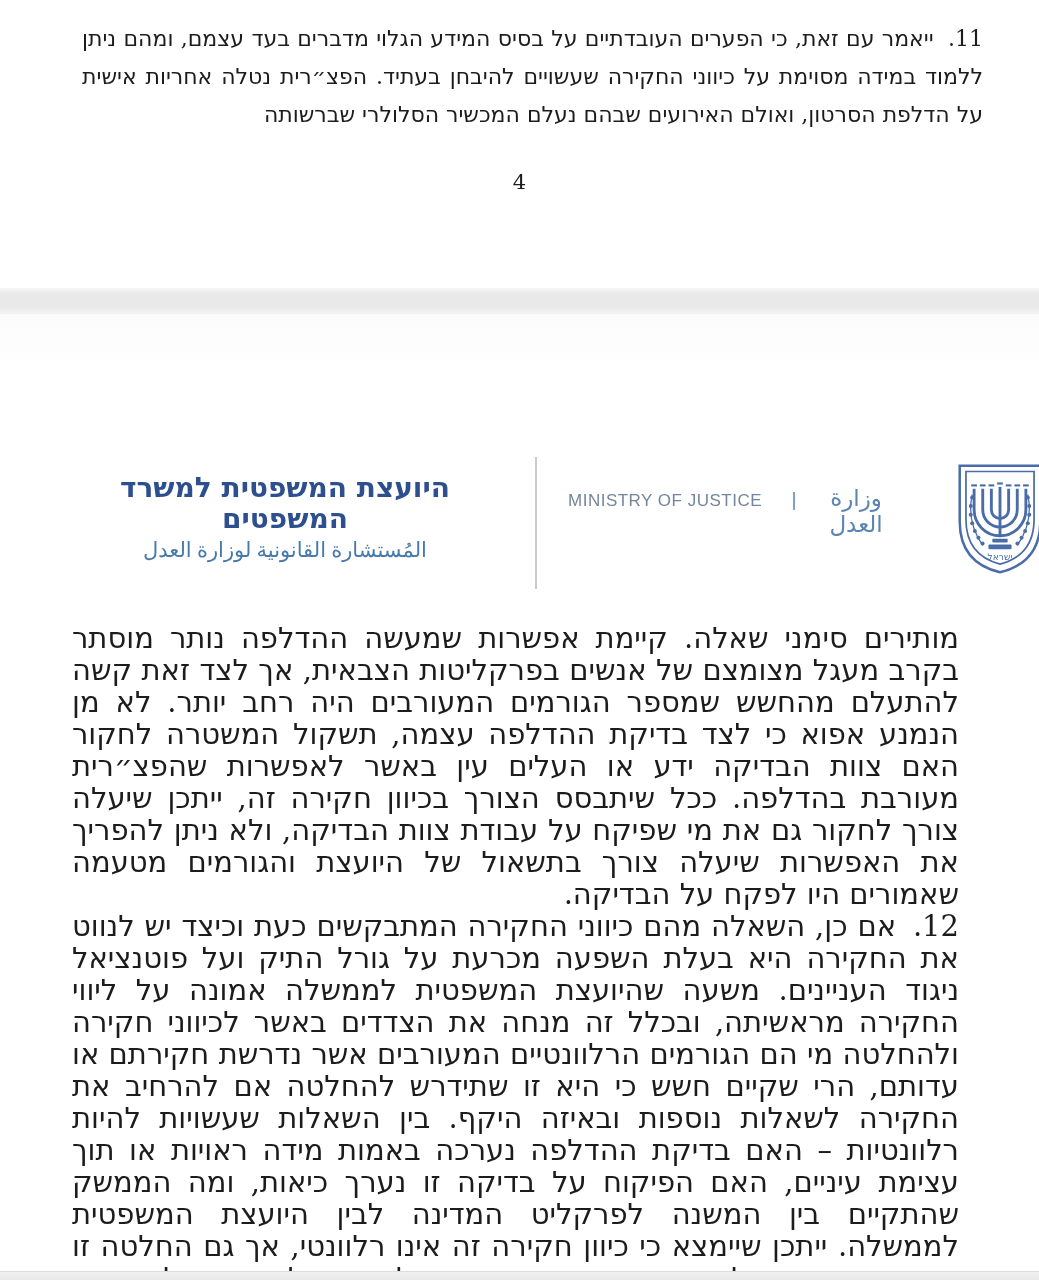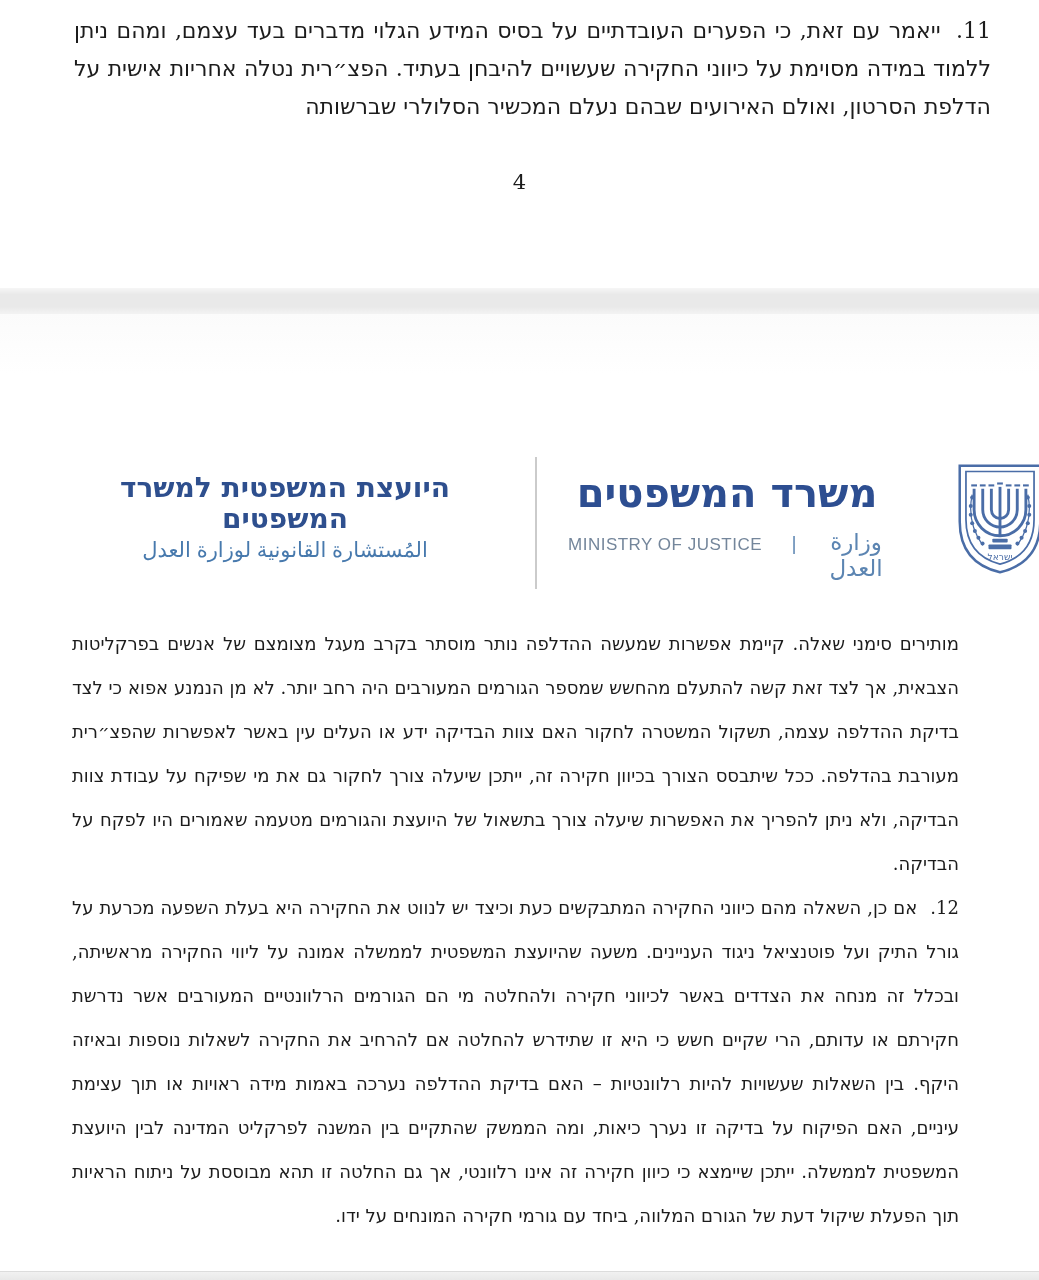--- a/index.html
+++ b/index.html
@@ -2,54 +2,54 @@
 <html lang="he"><head>
 <meta charset="utf-8">
 <style>
   html,body{margin:0;padding:0;background:#ffffff;}
   .screen{
     position:relative;width:1039px;height:1280px;background:#ffffff;overflow:hidden;
     font-family:"DejaVu Serif","DejaVu Sans",serif;color:#1c1c1c;
   }
   
   .prev-page{position:absolute;top:8px;right:44px;left:70px;direction:rtl;}
-  .prev-page p{margin:4px;font-size:22px;line-height:38px;text-align:justify;}
+  .prev-page p{margin:12px;font-size:22px;line-height:38px;text-align:justify;}
   .pnum{margin-left:7px;}
   .page-num{position:absolute;top:170px;left:0;width:100%;text-align:center;
     font-size:21px;color:#1c1c1c;}
   
   .page-break{position:absolute;left:0;width:100%;top:288px;height:26px;
     background:linear-gradient(to bottom,#f6f6f6 0%,#e9e9e9 25%,#e9e9e9 72%,#f3f3f3 100%);}
   .page-top-tint{position:absolute;left:0;width:100%;top:314px;height:60px;
     background:linear-gradient(to bottom,#fbfbfb,#ffffff);}
   .bottom-break{position:absolute;left:0;width:100%;top:1271px;height:9px;
     border-top:1px solid #dcdcdc;background:linear-gradient(to bottom,#f1f1f1,#e7e7e7);}
   
   .letterhead{position:absolute;top:455px;left:0;width:947px;height:145px;}
   .lh-left{position:absolute;top:18px;left:60px;width:450px;text-align:center;}
   .lh-left .t-he{font-family:"DejaVu Sans","Liberation Sans",sans-serif;direction:rtl;
     font-size:28px;font-weight:bold;color:#2e4f8e;line-height:1.1;}
   .lh-left .t-en{font-family:"Liberation Sans","DejaVu Sans",sans-serif;
     font-size:16px;color:#8d959c;letter-spacing:.4px;margin-top:5px;white-space:nowrap;}
-  .lh-left .t-ar{font-family:Liberation Sans, sans-serif;direction:rtl;
+  .lh-left .t-ar{font-family:Liberation Serif, serif;direction:rtl;
     font-size:21px;color:#4779ad;margin-top:3px;}
   .lh-divider{position:absolute;left:535px;top:2px;width:2px;height:132px;background:#cbcbcb;}
   .lh-right{position:absolute;top:16px;left:568px;width:318px;text-align:center;}
   .lh-right .t-he{font-family:"DejaVu Sans","Liberation Sans",sans-serif;direction:rtl;
     font-size:40px;font-weight:bold;color:#2d4e91;line-height:1.1;}
   .lh-right .sub{display:flex;direction:ltr;justify-content:center;align-items:baseline;
     gap:29px;margin-top:14px;}
   .lh-right .s-en{font-family:"Liberation Sans","DejaVu Sans",sans-serif;
     font-size:17px;color:#74869b;letter-spacing:.5px;white-space:nowrap;}
   .lh-right .s-sep{font-family:"DejaVu Sans",sans-serif;font-size:18px;color:#5c85b2;}
   .lh-right .s-ar{font-family:"DejaVu Sans",sans-serif;font-size:23px;color:#5c85b2;}
   .lh-emblem{position:absolute;top:5px;left:952px;}
   
   .body-text{position:absolute;top:622px;right:80px;left:72px;direction:rtl;}
-  .body-text p{margin:0;font-size:18px;line-height:44px;text-align:justify;}
+  .body-text p{margin:0;font-size:29px;line-height:32px;text-align:justify;}
   .body-text p + p{}
 </style>
 </head>
 <body>
 
 <div class="screen">
 
   <div class="prev-page">
     <p><span class="pnum">11.</span> <span>ייאמר עם זאת, כי הפערים העובדתיים על בסיס המידע הגלוי מדברים בעד עצמם, ומהם ניתן ללמוד במידה מסוימת על כיווני החקירה שעשויים להיבחן בעתיד. הפצ״רית נטלה אחריות אישית על הדלפת הסרטון, ואולם האירועים שבהם נעלם המכשיר הסלולרי שברשותה</span></p>
   </div>
@@ -58,21 +58,20 @@
   <div class="page-break"></div>
   <div class="page-top-tint"></div>
 
   <div class="letterhead">
     <div class="lh-left">
       <div class="t-he">היועצת המשפטית למשרד המשפטים</div>
       <div class="t-ar">المُستشارة القانونية لوزارة العدل</div>
     </div>
     <div class="lh-divider"></div>
     <div class="lh-right">
-      <div class="t-he">משרד המשפטים</div>
       <div class="sub">
         <span class="s-en">MINISTRY OF JUSTICE</span>
         <span class="s-sep">|</span>
         <span class="s-ar">وزارة العدل</span>
       </div>
     </div>
     <div class="lh-emblem">
       <svg viewBox="0 0 100 122" width="96" height="117" aria-hidden="true">
         <g fill="none" stroke="#4a6da7">
           <path d="M8 6 H92 V64 C92 95 75 111 50 117 C25 111 8 95 8 64 Z" stroke-width="2.6"></path>

